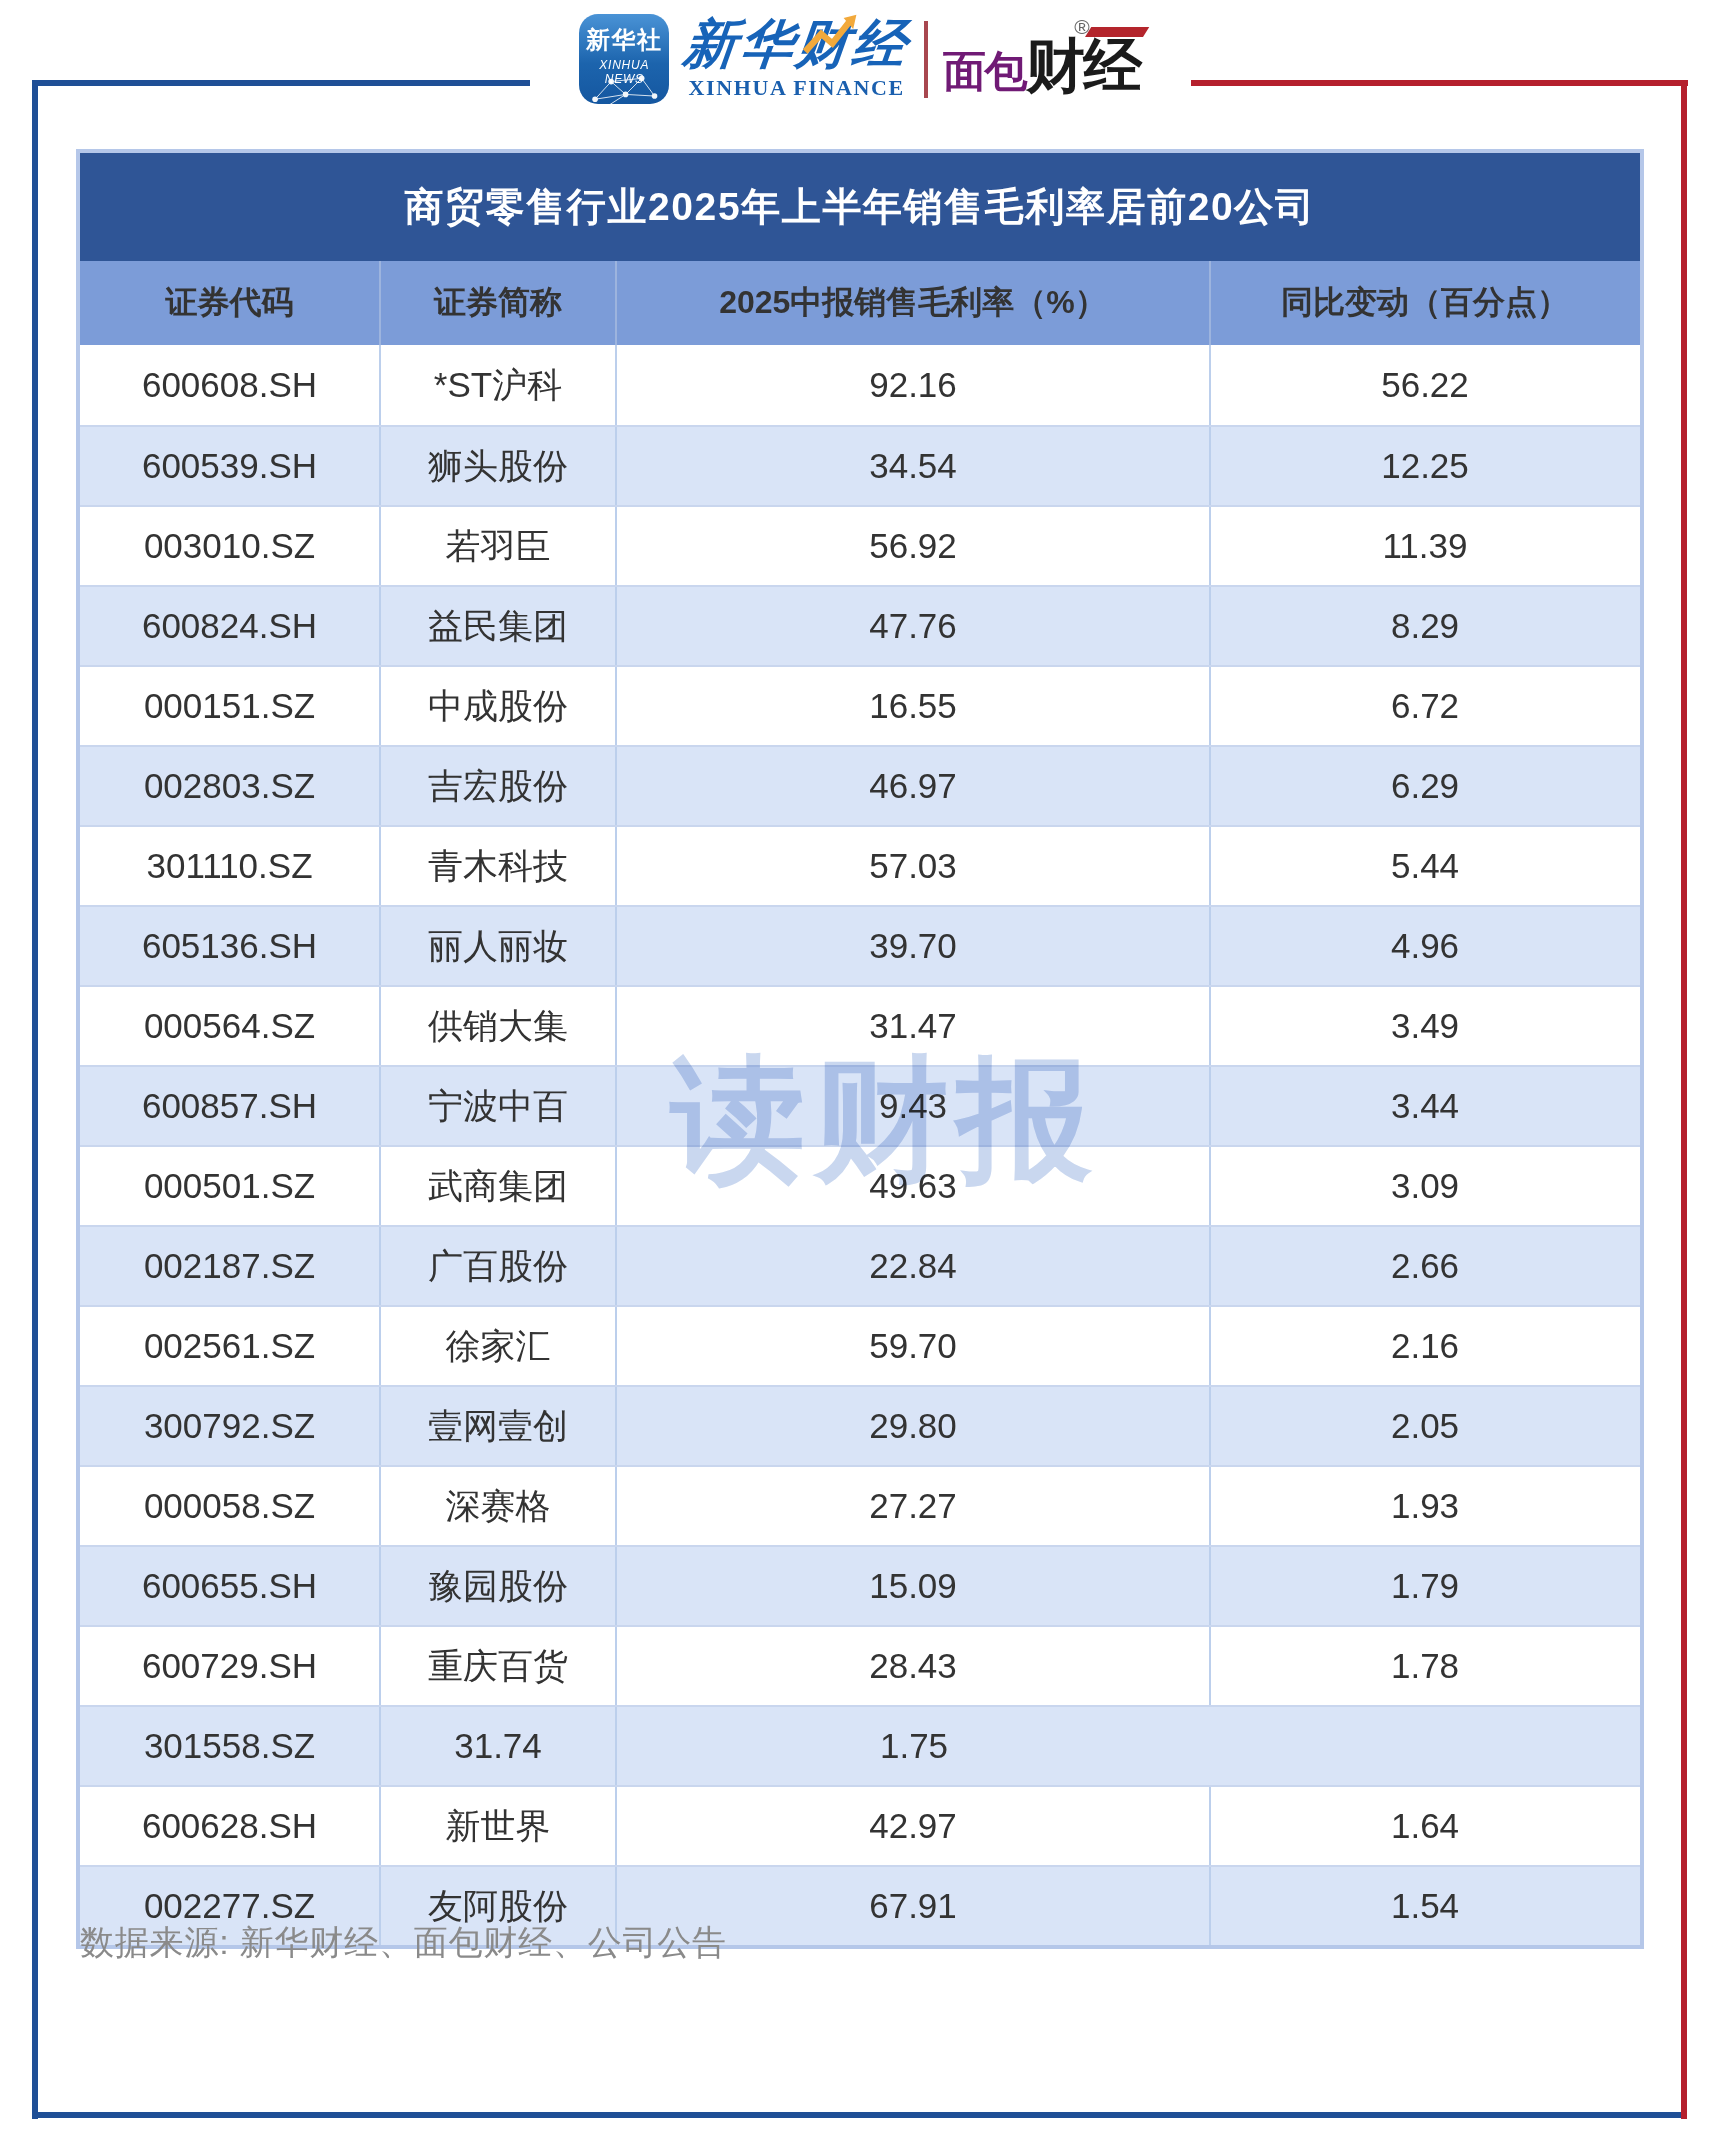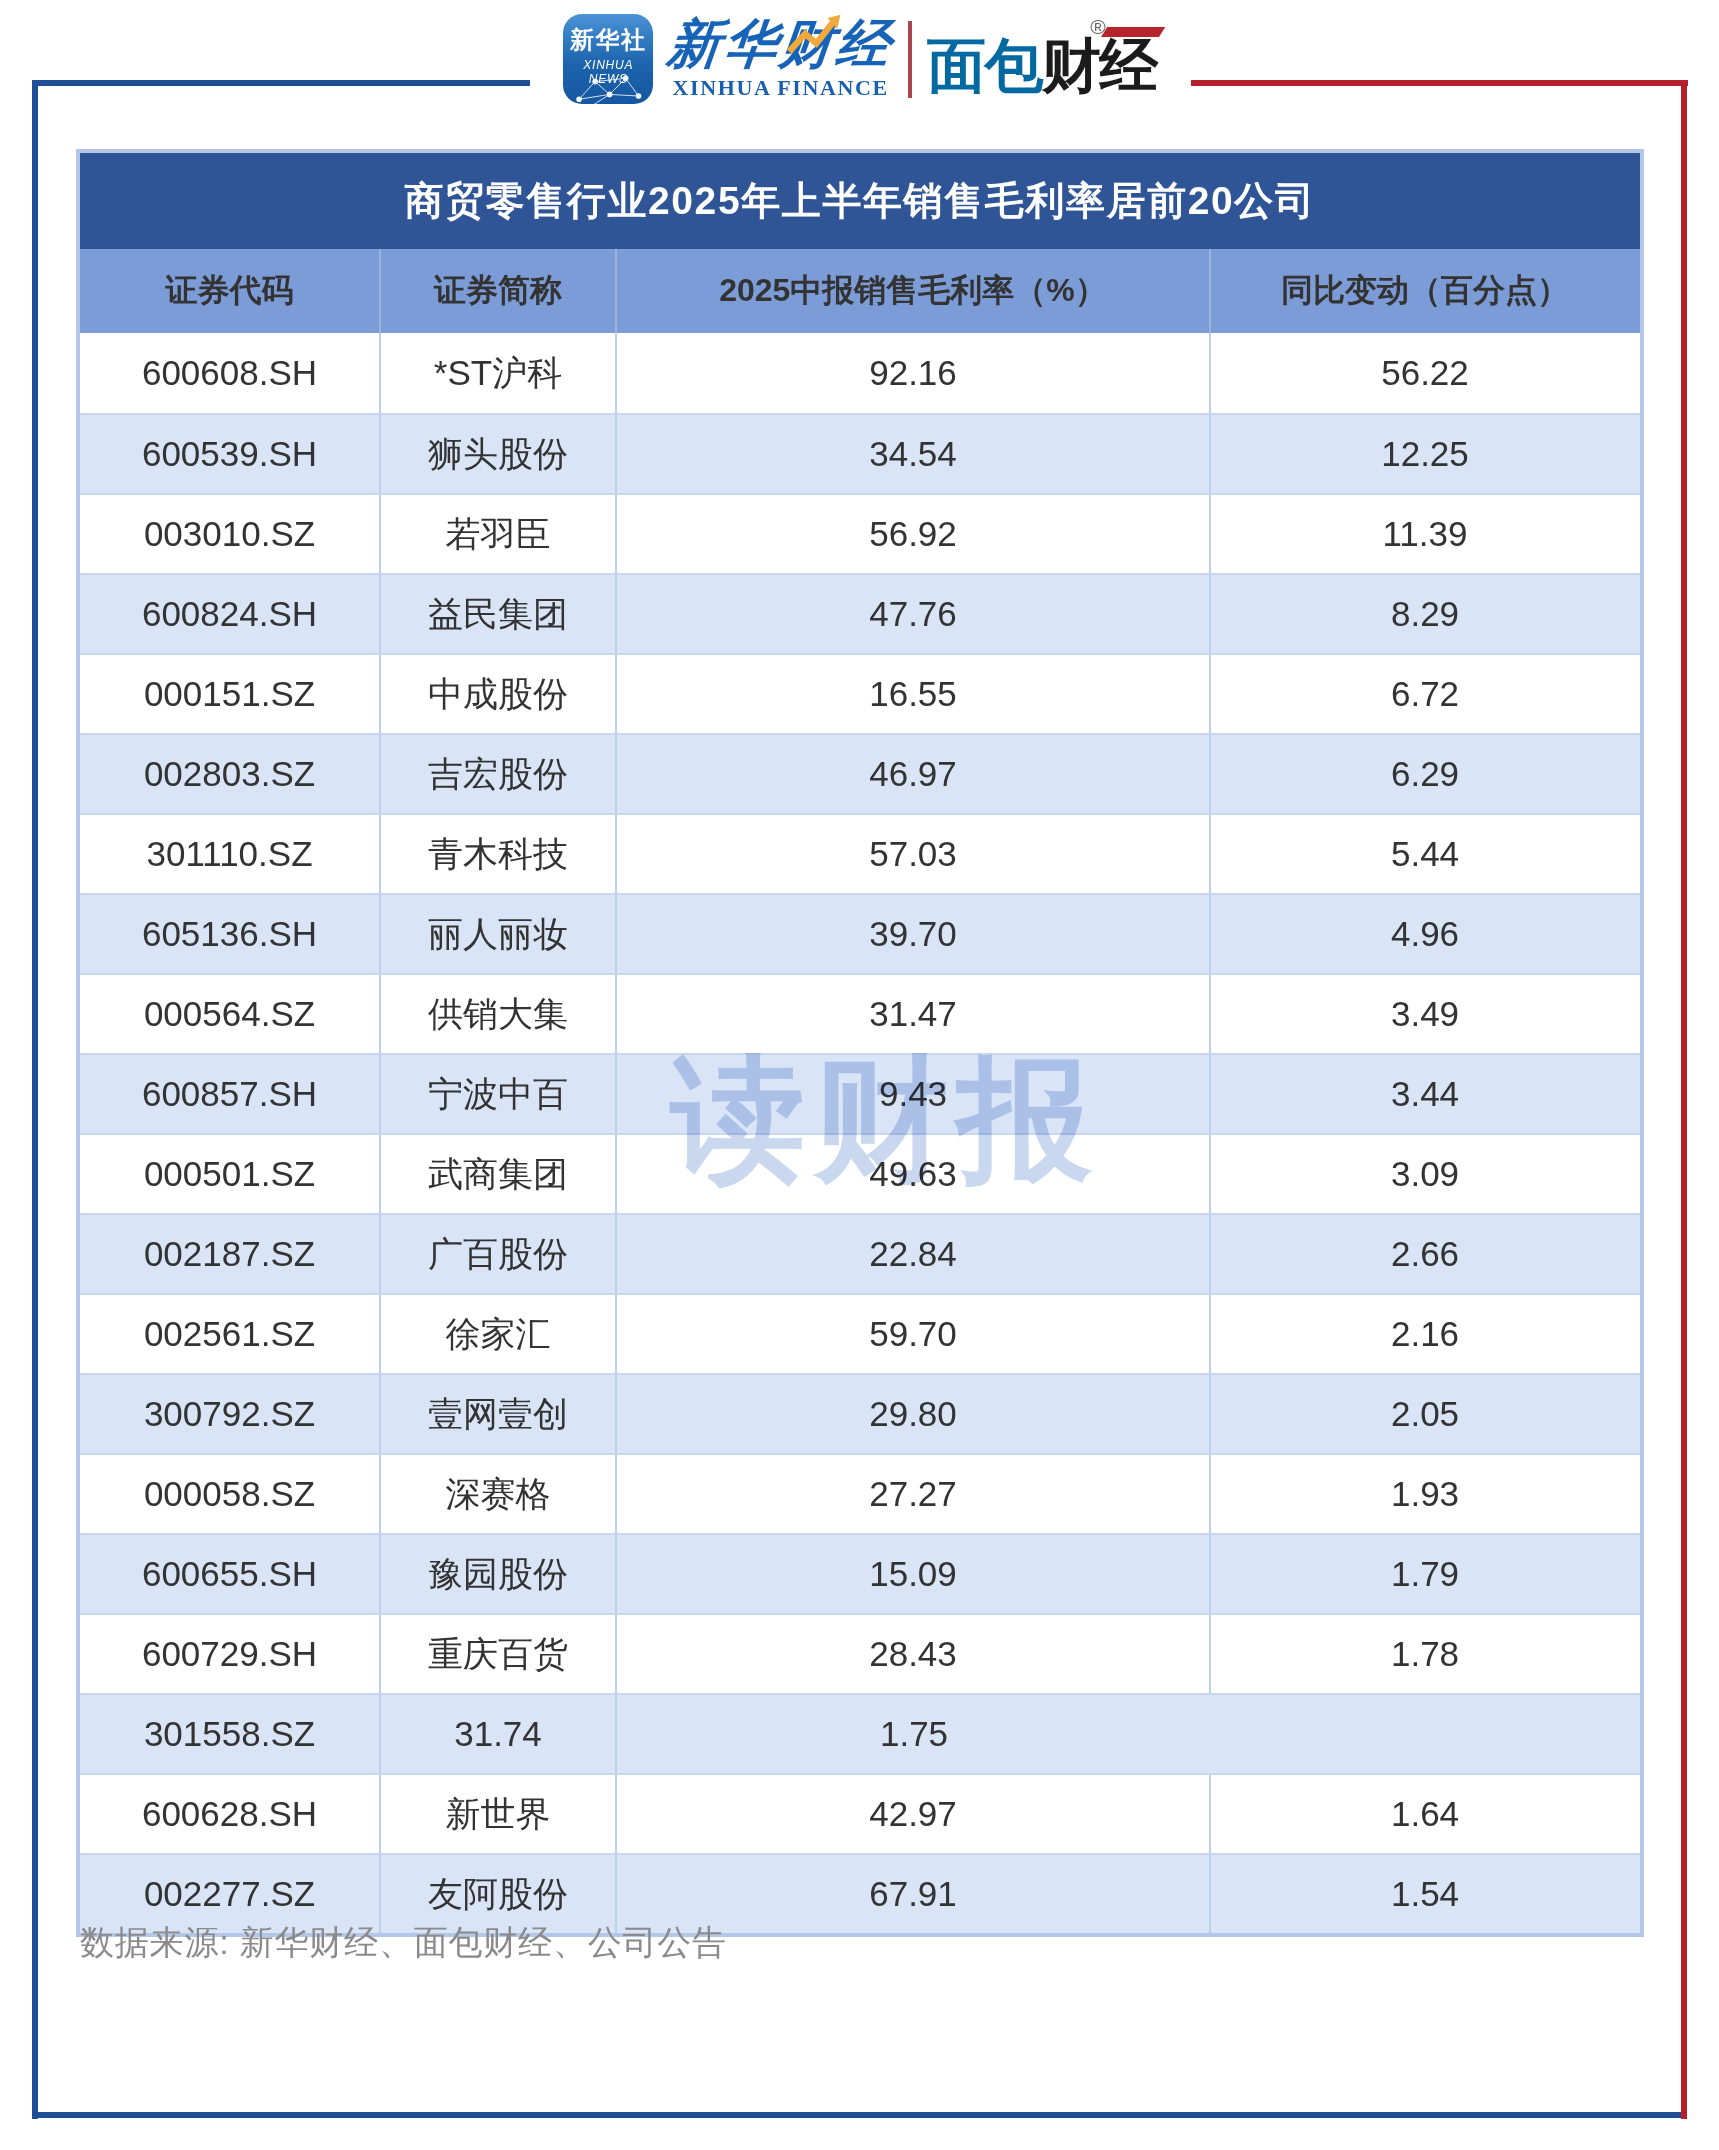--- a/index.html
+++ b/index.html
@@ -33,32 +33,32 @@
     font-size:53px;font-weight:900;font-style:italic;color:#1763B8;
     letter-spacing:3.2px;transform:skewX(-6deg);line-height:1;
   }
   .xf-arrow{position:absolute;right:51px;top:-4.8px;}
   .xf-en{
     font-family:"Liberation Serif","DejaVu Serif",serif;
     font-size:22px;font-weight:700;color:#1A5FAE;letter-spacing:1.6px;margin-top:4.8px;
   }
   .logo-divider{width:4px;height:77px;background:#A8474F;flex:0 0 auto;}
   .mb-block{position:relative;line-height:1;flex:0 0 auto;padding-top:14.5px;}
-  .mb-red{font-size:59px;font-weight:900;color:#0369a1;letter-spacing:-1.6px;}
+  .mb-red{font-size:43px;font-weight:900;color:#701a75;letter-spacing:-1.6px;}
   .mb-black{font-size:59px;font-weight:900;color:#1b1b1b;letter-spacing:-1.6px;}
   .mb-reg{position:absolute;top:-6.4px;right:51px;font-size:21px;color:#666;}
   .mb-slant{position:absolute;top:4.8px;right:-4.8px;width:58px;height:10.4px;background:#B4252C;transform:skewX(-32deg);}
 
   
   .table-wrap{
     position:absolute;left:76px;top:149px;width:1560px;
     border:4px solid #B5C7E9;background:#ffffff;z-index:2;
   }
   .t-title{
-    height:96px;background:#2F5596;color:#ffffff;
+    height:108px;background:#2F5596;color:#ffffff;
     display:flex;align-items:center;justify-content:center;
     font-size:39px;font-weight:700;letter-spacing:1.6px;
   }
   .t-head{
     display:grid;grid-template-columns:301px 236px 594px 428px;
     height:84px;background:#7C9CD8;
   }
   .t-head .hc{
     display:flex;align-items:center;justify-content:center;
     font-size:32px;font-weight:700;color:#333333;border-right:2.4px solid #9DB4DE;

